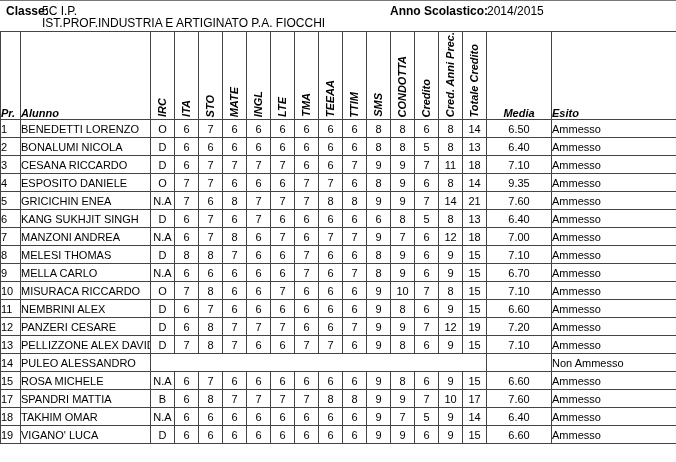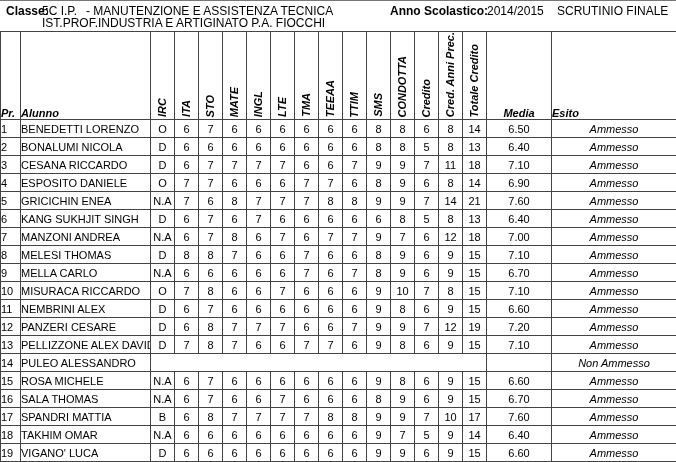--- a/index.html
+++ b/index.html
@@ -40,35 +40,33 @@
     transform:rotate(180deg);
     line-height:1;
     font-size:11px;
     font-weight:bold;
     white-space:nowrap;
   }
   td.pr-cell{text-align:left;padding-left:2px;}
   td.student-name-cell{text-align:left;padding-left:4px;margin-top:29px;}
   td.grade-cell{text-align:center;}
   td.media-cell{text-align:center;margin-left:33px;}
-  td.esito-cell{text-align:center;padding-left:4px;font-style:italic;}
+  td.esito-cell{text-align:left;padding-left:4px;}
   td.merged-empty-cell{}
 </style>
 </head>
 <body>
 
 <div class="page">
 
   <div class="topband">
     <span class="abs bold" style="left:6px;top:3px">Classe:</span>
     <span class="abs" style="left:42px;top:3px">5C I.P.</span>
-    <span class="abs" style="left:86px;top:3px">- MANUTENZIONE E ASSISTENZA TECNICA</span>
     <span class="abs bold" style="left:390px;top:3px">Anno Scolastico:</span>
     <span class="abs" style="left:487px;top:3px">2014/2015</span>
-    <span class="abs" style="left:557px;top:3px">SCRUTINIO FINALE</span>
     <span class="abs" style="left:42px;top:15px">IST.PROF.INDUSTRIA E ARTIGINATO P.A. FIOCCHI</span>
   </div>
 
   <table class="grid">
     <colgroup>
       <col style="width:20px">
         <col style="width:130px">
       <col style="width:24px">
         <col style="width:24px">
         <col style="width:24px">
@@ -179,21 +177,21 @@
           <td class="grade-cell">6</td>
           <td class="grade-cell">6</td>
           <td class="grade-cell">7</td>
           <td class="grade-cell">7</td>
           <td class="grade-cell">6</td>
           <td class="grade-cell">8</td>
           <td class="grade-cell">9</td>
           <td class="grade-cell">6</td>
           <td class="grade-cell">8</td>
           <td class="grade-cell">14</td>
-          <td class="media-cell">6.90</td>
+          <td class="media-cell">9.35</td>
           <td class="esito-cell">Ammesso</td>
         </tr>
         <tr>
           <td class="pr-cell">5</td>
           <td class="student-name-cell">GRICICHIN ENEA</td>
           <td class="grade-cell">N.A</td>
           <td class="grade-cell">7</td>
           <td class="grade-cell">6</td>
           <td class="grade-cell">8</td>
           <td class="grade-cell">7</td>
@@ -387,40 +385,20 @@
           <td class="grade-cell">6</td>
           <td class="grade-cell">6</td>
           <td class="grade-cell">6</td>
           <td class="grade-cell">6</td>
           <td class="grade-cell">9</td>
           <td class="grade-cell">8</td>
           <td class="grade-cell">6</td>
           <td class="grade-cell">9</td>
           <td class="grade-cell">15</td>
           <td class="media-cell">6.60</td>
-          <td class="esito-cell">Ammesso</td>
-        </tr>
-        <tr>
-          <td class="pr-cell">16</td>
-          <td class="student-name-cell">SALA  THOMAS</td>
-          <td class="grade-cell">N.A</td>
-          <td class="grade-cell">6</td>
-          <td class="grade-cell">7</td>
-          <td class="grade-cell">6</td>
-          <td class="grade-cell">6</td>
-          <td class="grade-cell">7</td>
-          <td class="grade-cell">6</td>
-          <td class="grade-cell">6</td>
-          <td class="grade-cell">6</td>
-          <td class="grade-cell">8</td>
-          <td class="grade-cell">9</td>
-          <td class="grade-cell">6</td>
-          <td class="grade-cell">9</td>
-          <td class="grade-cell">15</td>
-          <td class="media-cell">6.70</td>
           <td class="esito-cell">Ammesso</td>
         </tr>
         <tr>
           <td class="pr-cell">17</td>
           <td class="student-name-cell">SPANDRI MATTIA</td>
           <td class="grade-cell">B</td>
           <td class="grade-cell">6</td>
           <td class="grade-cell">8</td>
           <td class="grade-cell">7</td>
           <td class="grade-cell">7</td>

